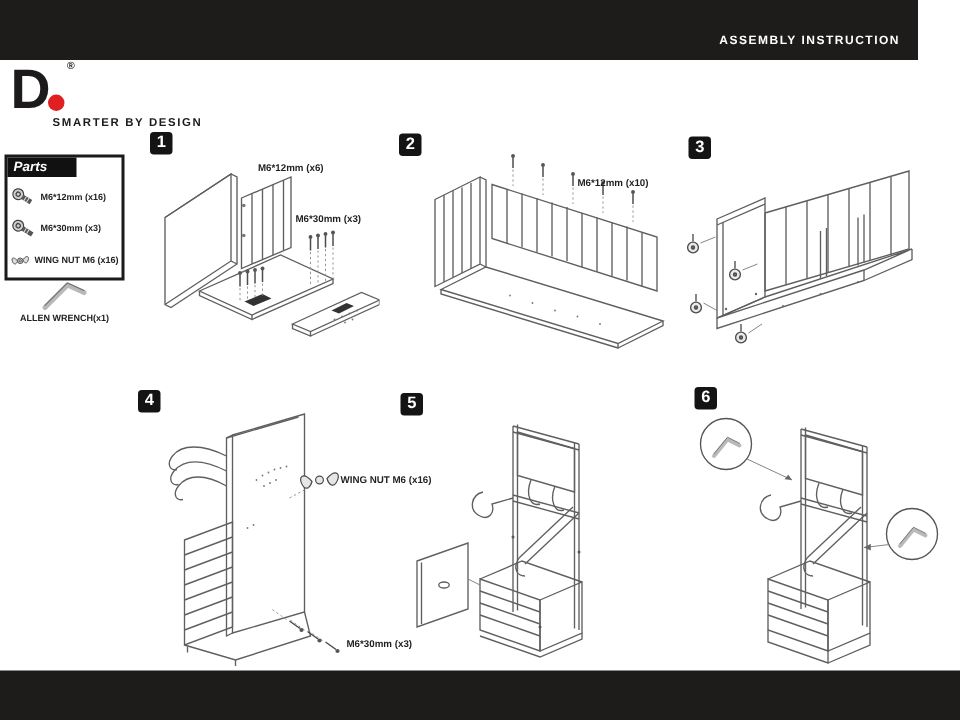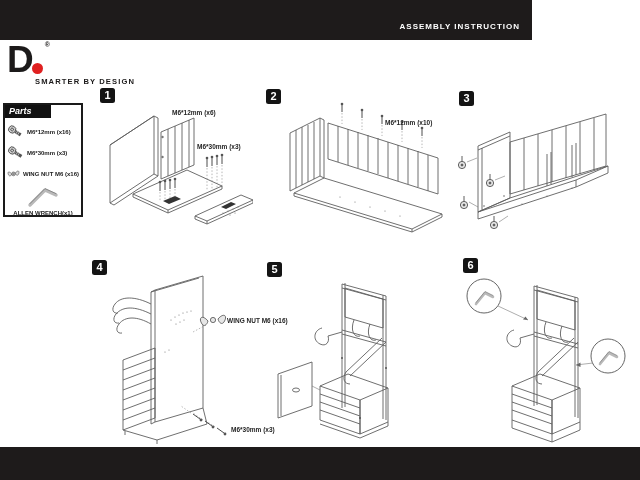--- a/index.html
+++ b/index.html
@@ -1,32 +1,32 @@
 <!DOCTYPE html>
 <html><head>
 <meta charset="utf-8">
 <style>
   * { margin:0; padding:0; box-sizing:border-box; }
   html,body { width:640px; height:480px; }
   body { font-family:"Liberation Sans", sans-serif; background:#fff; position:relative; overflow:hidden; }
   .page { position:absolute; left:0; top:0; width:640px; height:480px; background:#fff; }
 
-  .top-bar { position:absolute; left:0; top:0; width:532px; height:40px; background:#1e1b1b; }
+  .top-bar { position:absolute; left:0; top:0; width:612px; height:40px; background:#1e1b1b; }
   .top-bar .title { position:absolute; right:12px; top:22px; color:#fff; font-size:8px; font-weight:bold; letter-spacing:1px; }
 
   .bottom-bar { position:absolute; left:0; top:447px; width:640px; height:33px; background:#1e1b1b; }
 
   .logo { position:absolute; left:7px; top:41px; width:90px; }
   .logo-row { display:flex; align-items:flex-end; height:34px; }
   .logo-letter { font-size:37px; font-weight:900; color:#1c1a1a; line-height:30px; letter-spacing:-2px; }
   .logo-dot { width:11px; height:11px; border-radius:50%; background:#e02020; margin:0 1px 1px 0; flex:0 0 auto; }
   .logo-reg { font-size:7px; font-weight:bold; color:#1c1a1a; align-self:flex-start; margin-left:1px; }
   .logo-tagline { font-size:7.6px; font-weight:bold; letter-spacing:1.1px; color:#1c1a1a; margin-top:2px; white-space:nowrap;padding-left:28px; }
 
-  .parts-box { position:absolute; left:3px; top:103px; width:80px; height:114px; border:2px solid #1a1a1a; background:#fff; }
+  .parts-box { position:absolute; left:3px; top:103px; width:80px; height:84px; border:2px solid #1a1a1a; background:#fff; }
   .parts-header { position:absolute; left:0; top:0; width:46px; height:13px; background:#111; color:#fff; font-size:9px; font-weight:bold; font-style:italic; line-height:13px; padding-left:4px; }
   .parts-items { position:absolute; left:2px; top:16px; width:72px; }
   .part-row { display:flex; align-items:center; gap:3px; height:21px; }
   .part-label { font-size:6px; font-weight:bold; color:#222; white-space:nowrap; }
   .wrench-row { display:flex; flex-direction:column; align-items:center; margin-top:2px; }
   .wrench-row .part-label { margin-top:2px; }
 
   .badge { position:absolute; width:15px; height:15px; background:#141414; border-radius:2.5px; color:#fff; font-size:11px; font-weight:bold; text-align:center; line-height:15px; }
   #badge-1 { left:100px; top:88px; }
   #badge-2 { left:266px; top:89px; }

